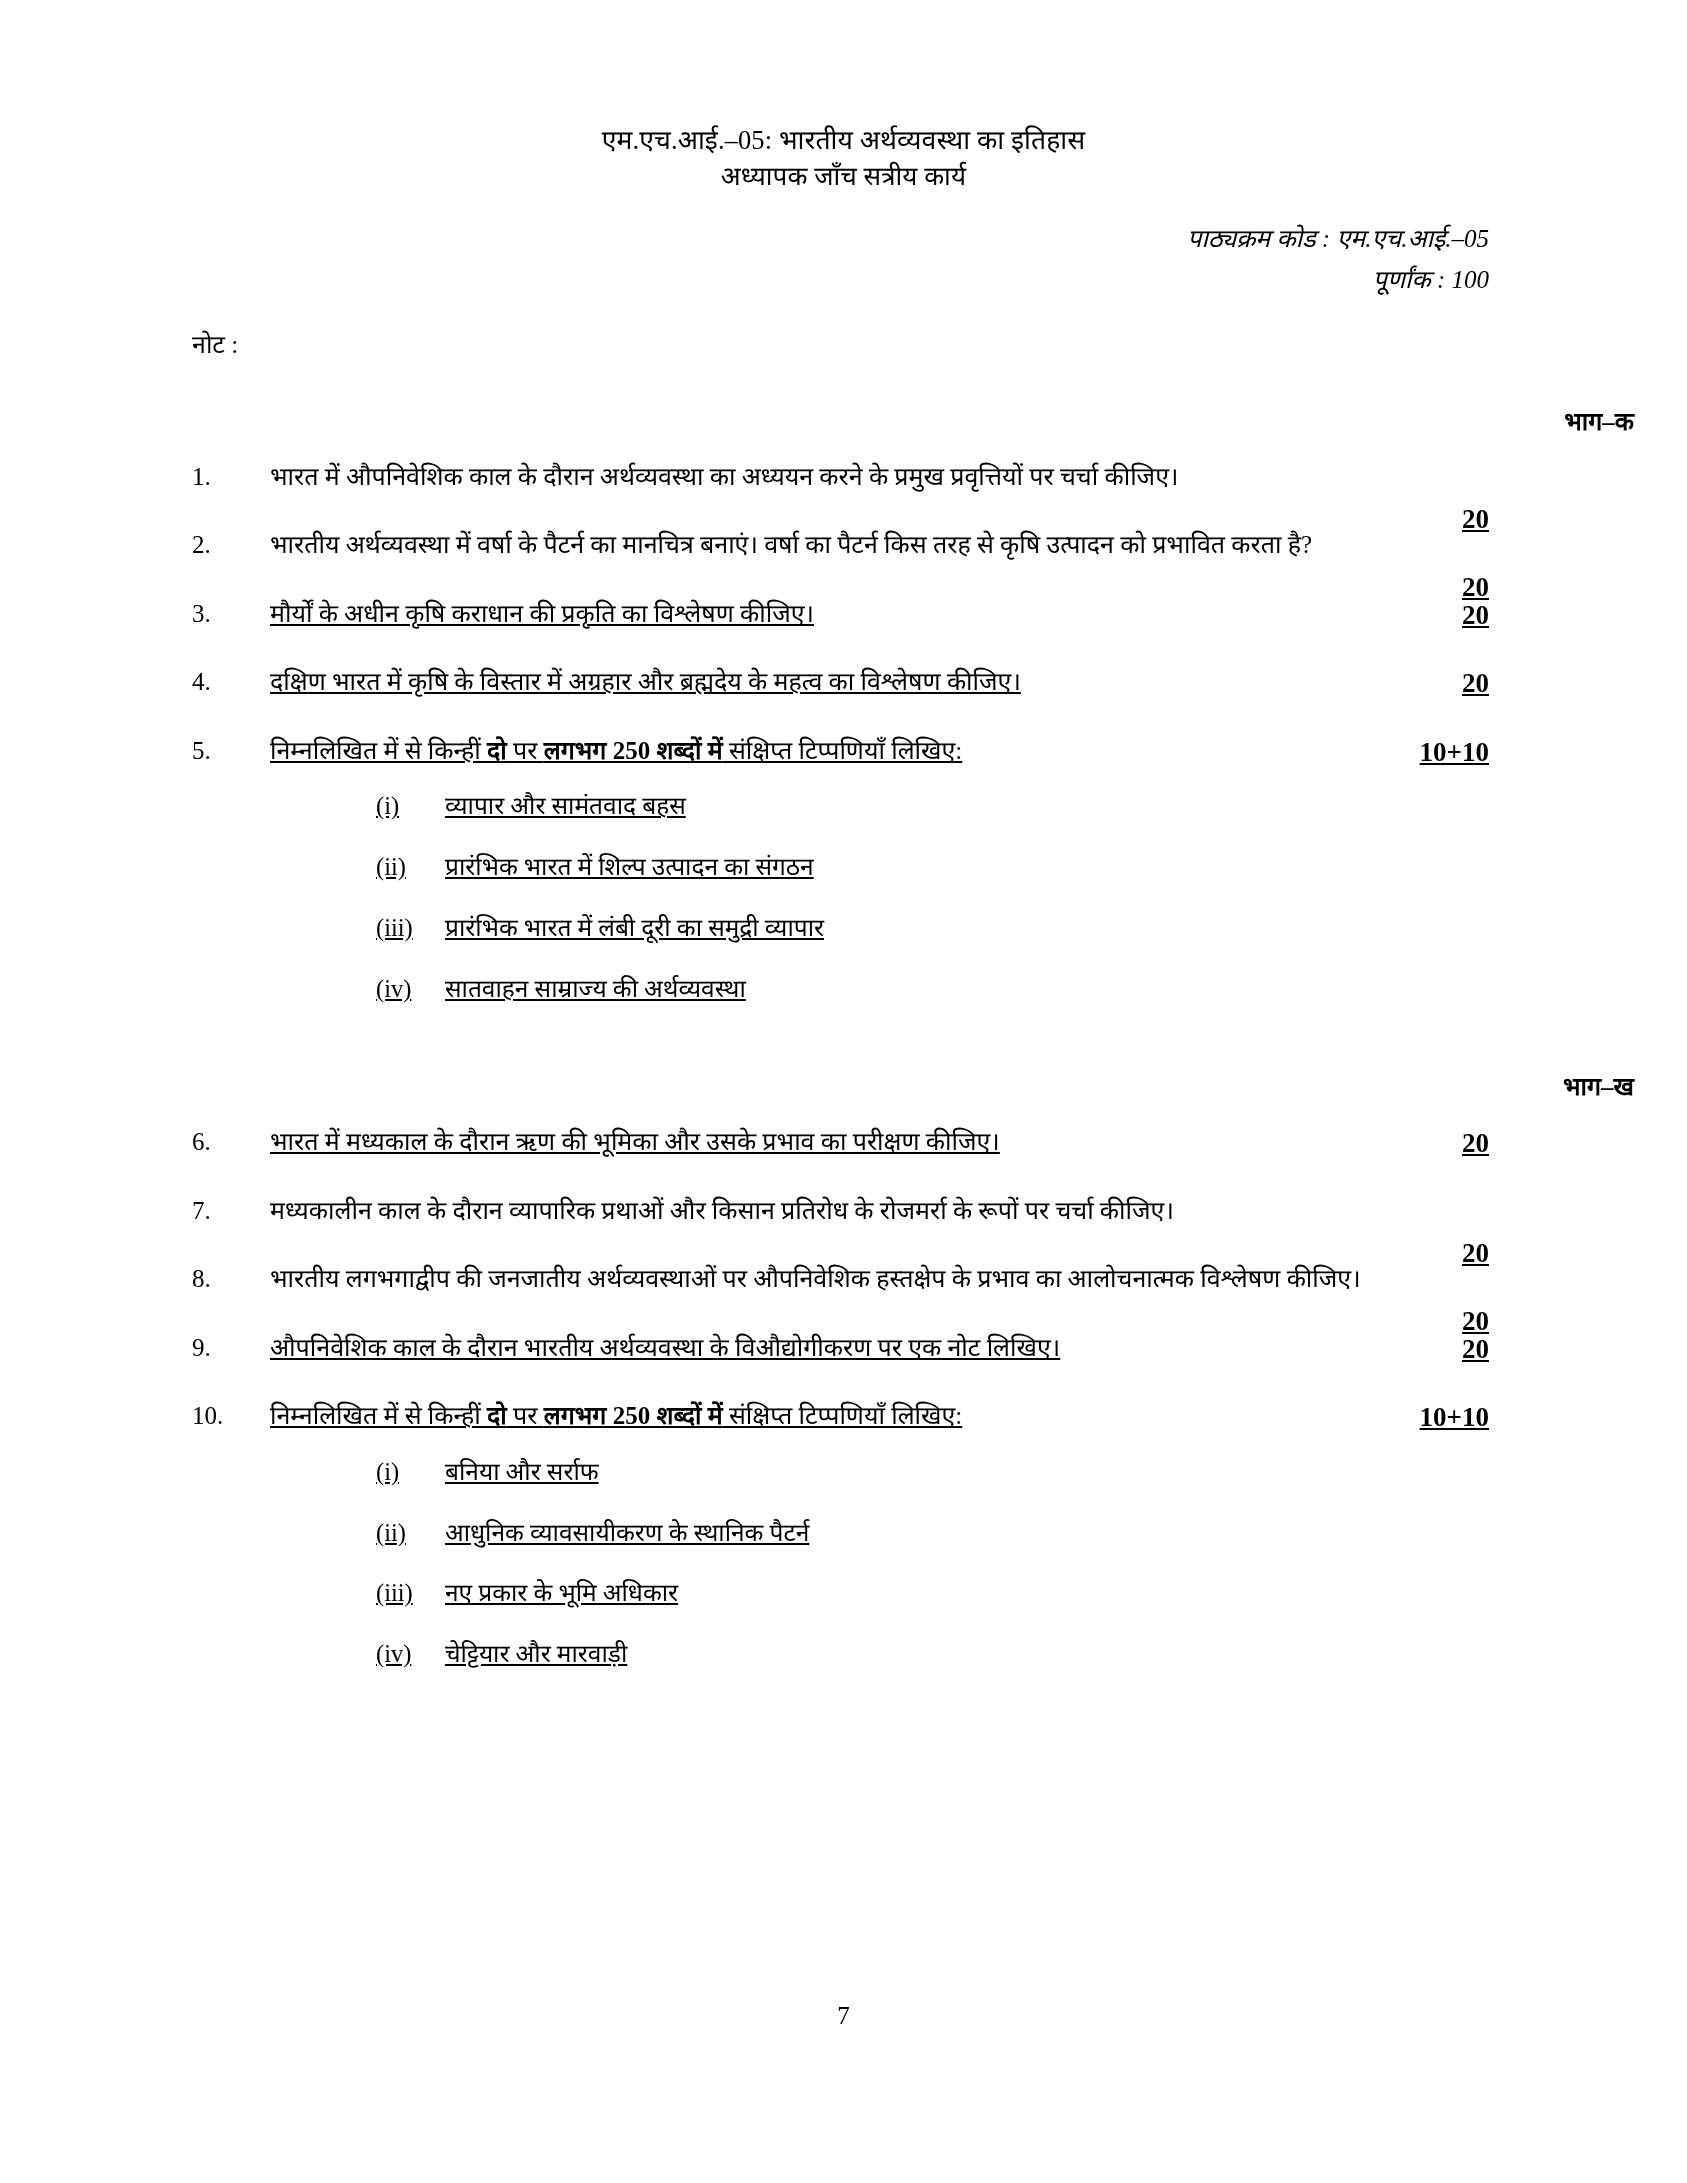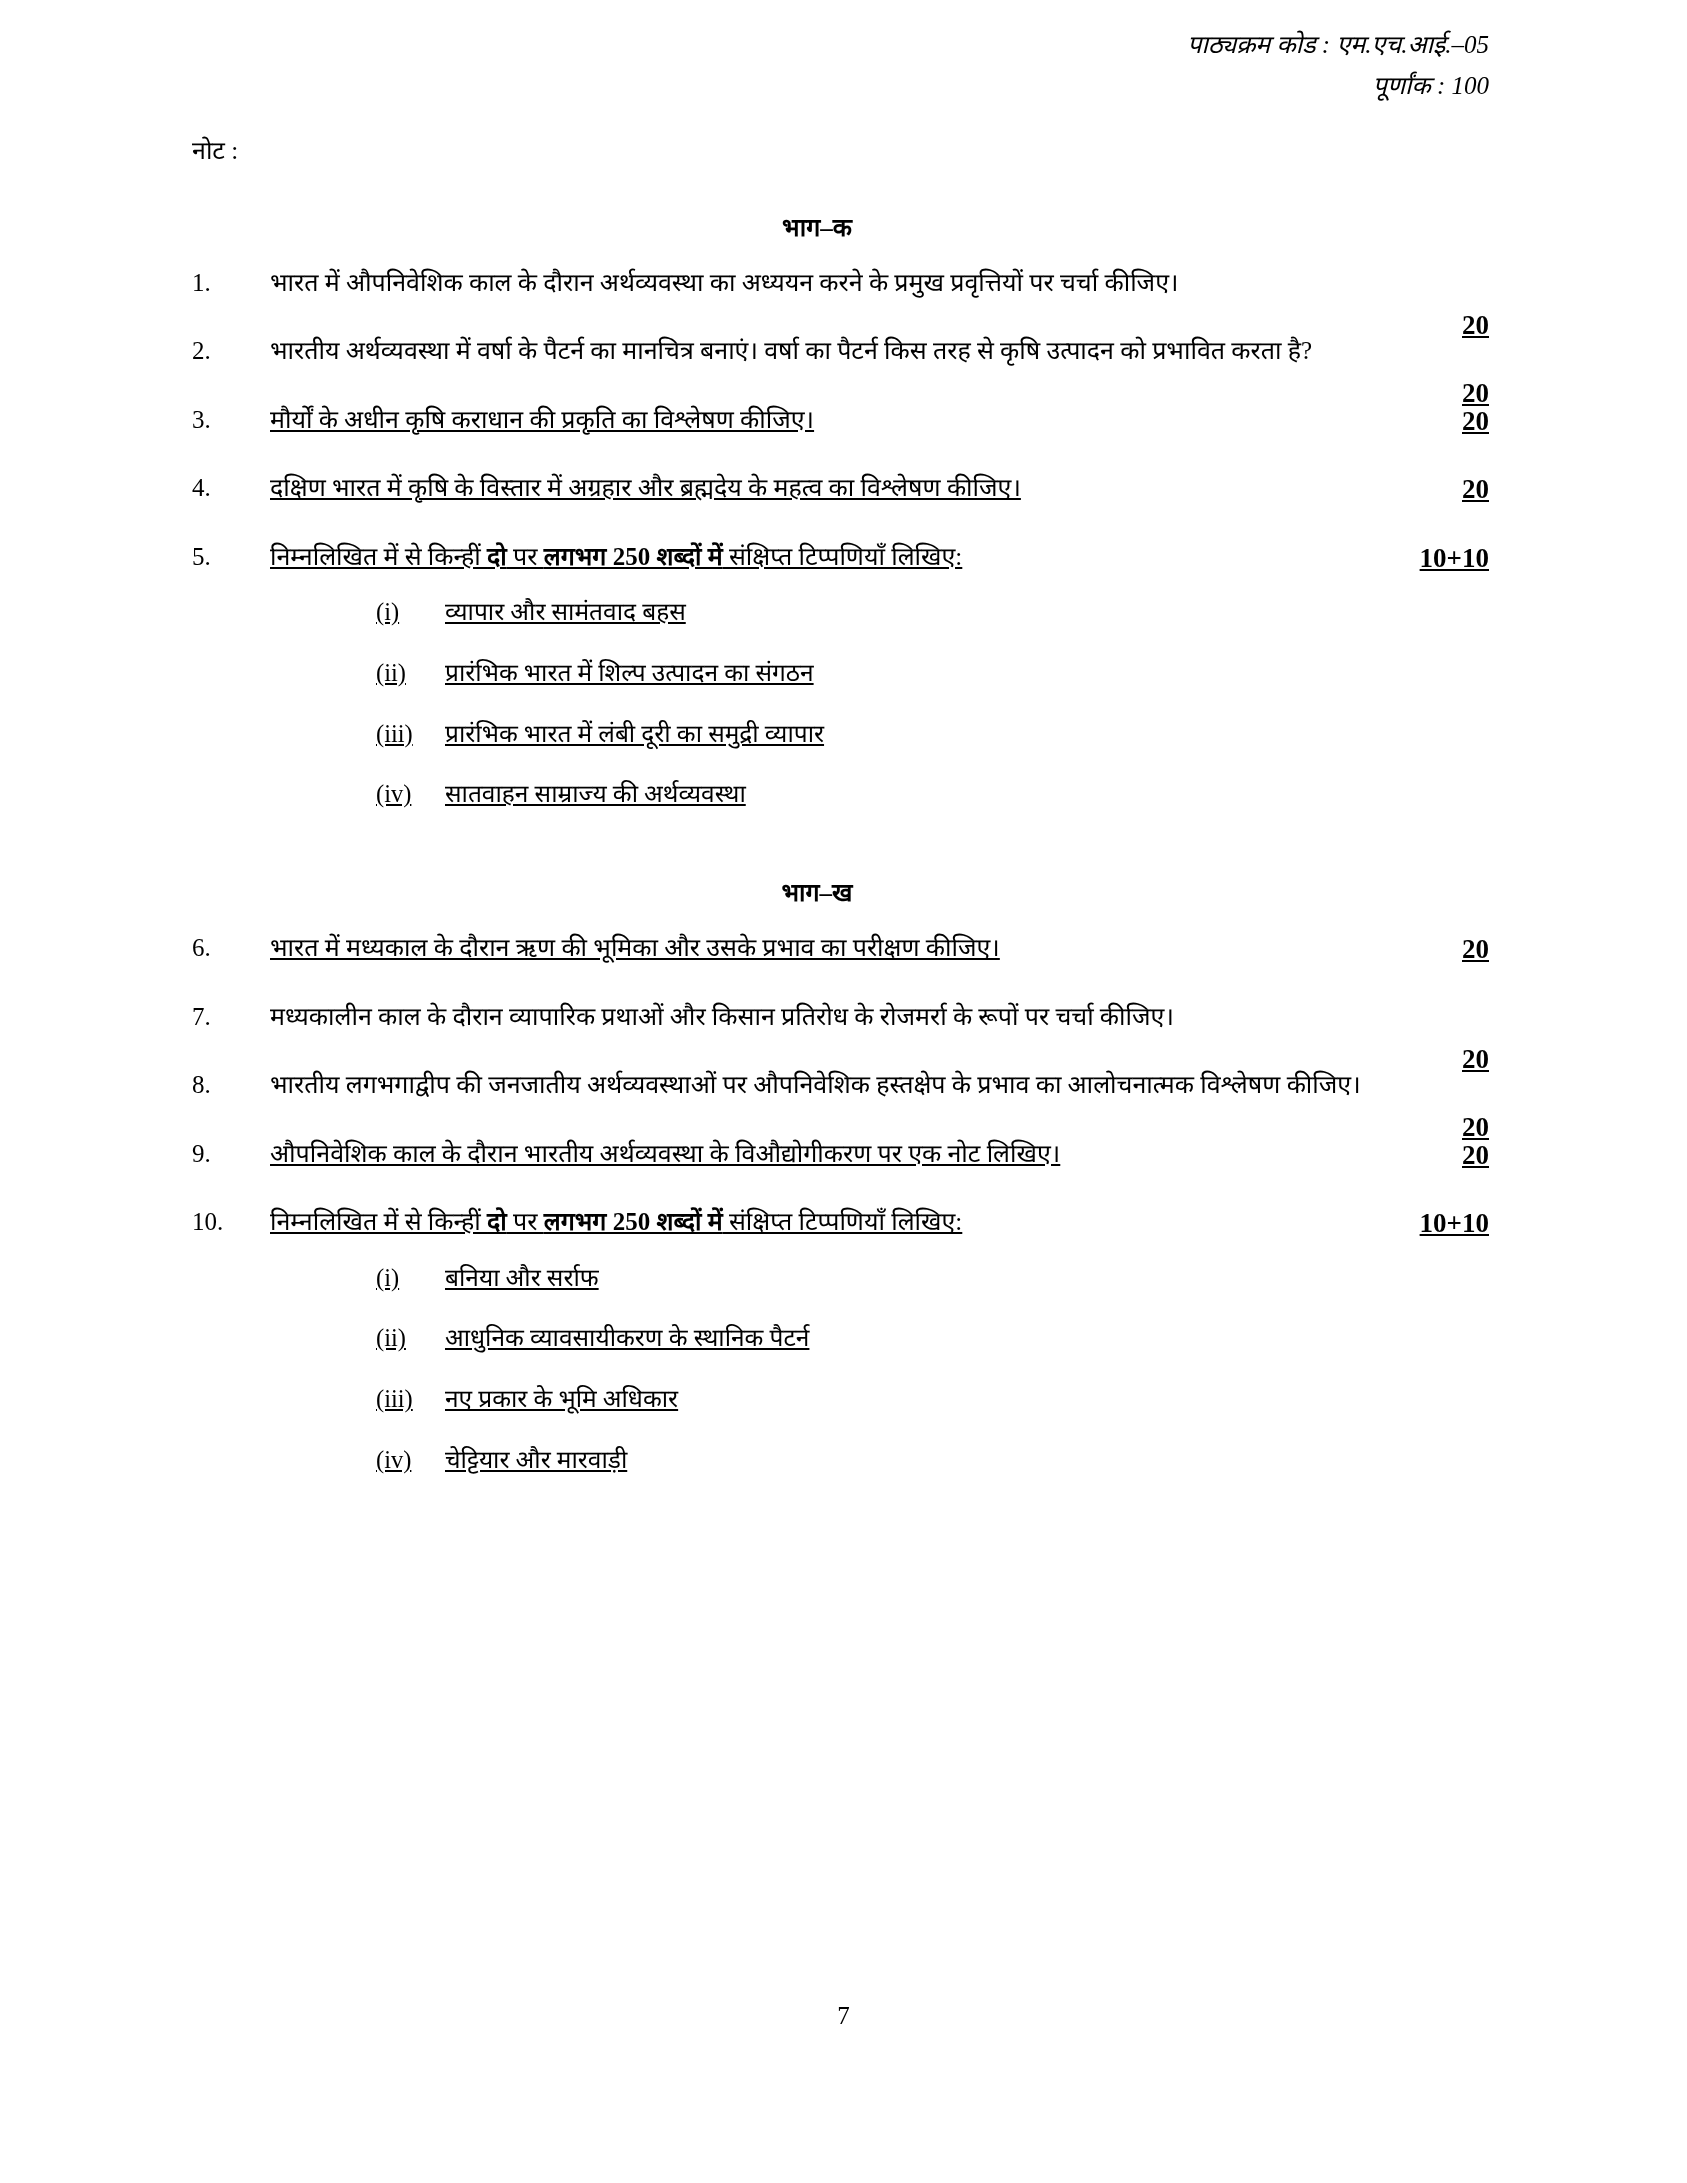--- a/index.html
+++ b/index.html
@@ -65,21 +65,21 @@
   .note-body {
     flex: 1 1 auto;
     font-size: 25px;
     line-height: 1.62;
     text-align: justify;
     text-justify: inter-word;
   }
 
   
   .part-heading {
-    text-align: center;
+    text-align: right;
     font-size: 25px;
     font-weight: bold;
     margin-top: 37px;
     margin-bottom: 5.3px;
     padding-right: 53px;
   }
 
   
   .qlist {
     margin-top: 20px;
@@ -155,20 +155,24 @@
     bottom: 153px;
     text-align: center;
     font-size: 25px;
   }
 </style>
 </head>
 <body>
 
 <div class="page">
 
+  <div class="header">
+    <div class="title-line">एम.एच.आई.–05: भारतीय अर्थव्यवस्था का इतिहास</div>
+    <div class="title-line second">अध्यापक जाँच सत्रीय कार्य</div>
+  </div>
 
   <div class="meta">
     <div class="meta-line">पाठ्यक्रम कोड : एम.एच.आई.–05</div>
     <div class="meta-line">पूर्णांक : 100</div>
   </div>
 
   <div class="note">
     <div class="note-label">नोट :</div>
   </div>
 

